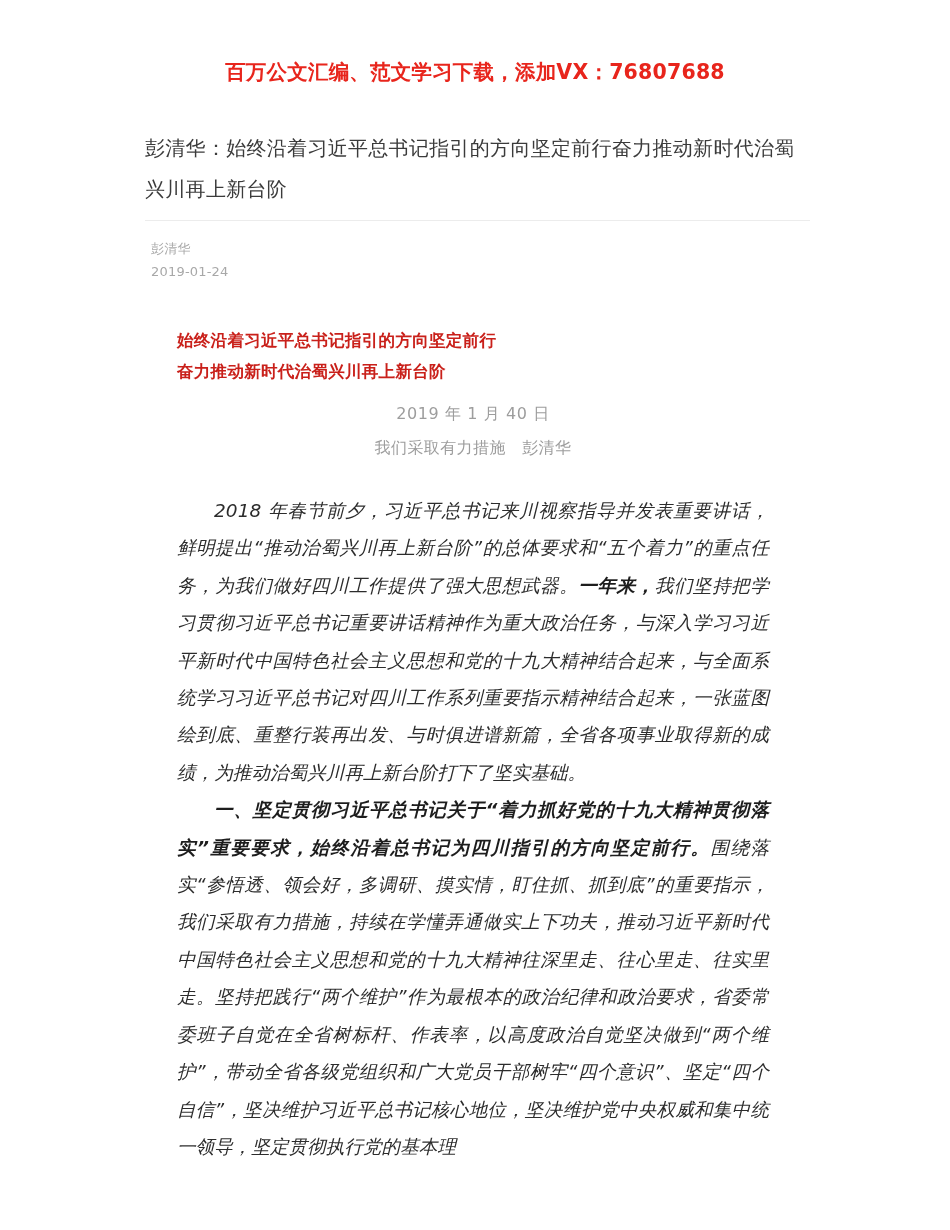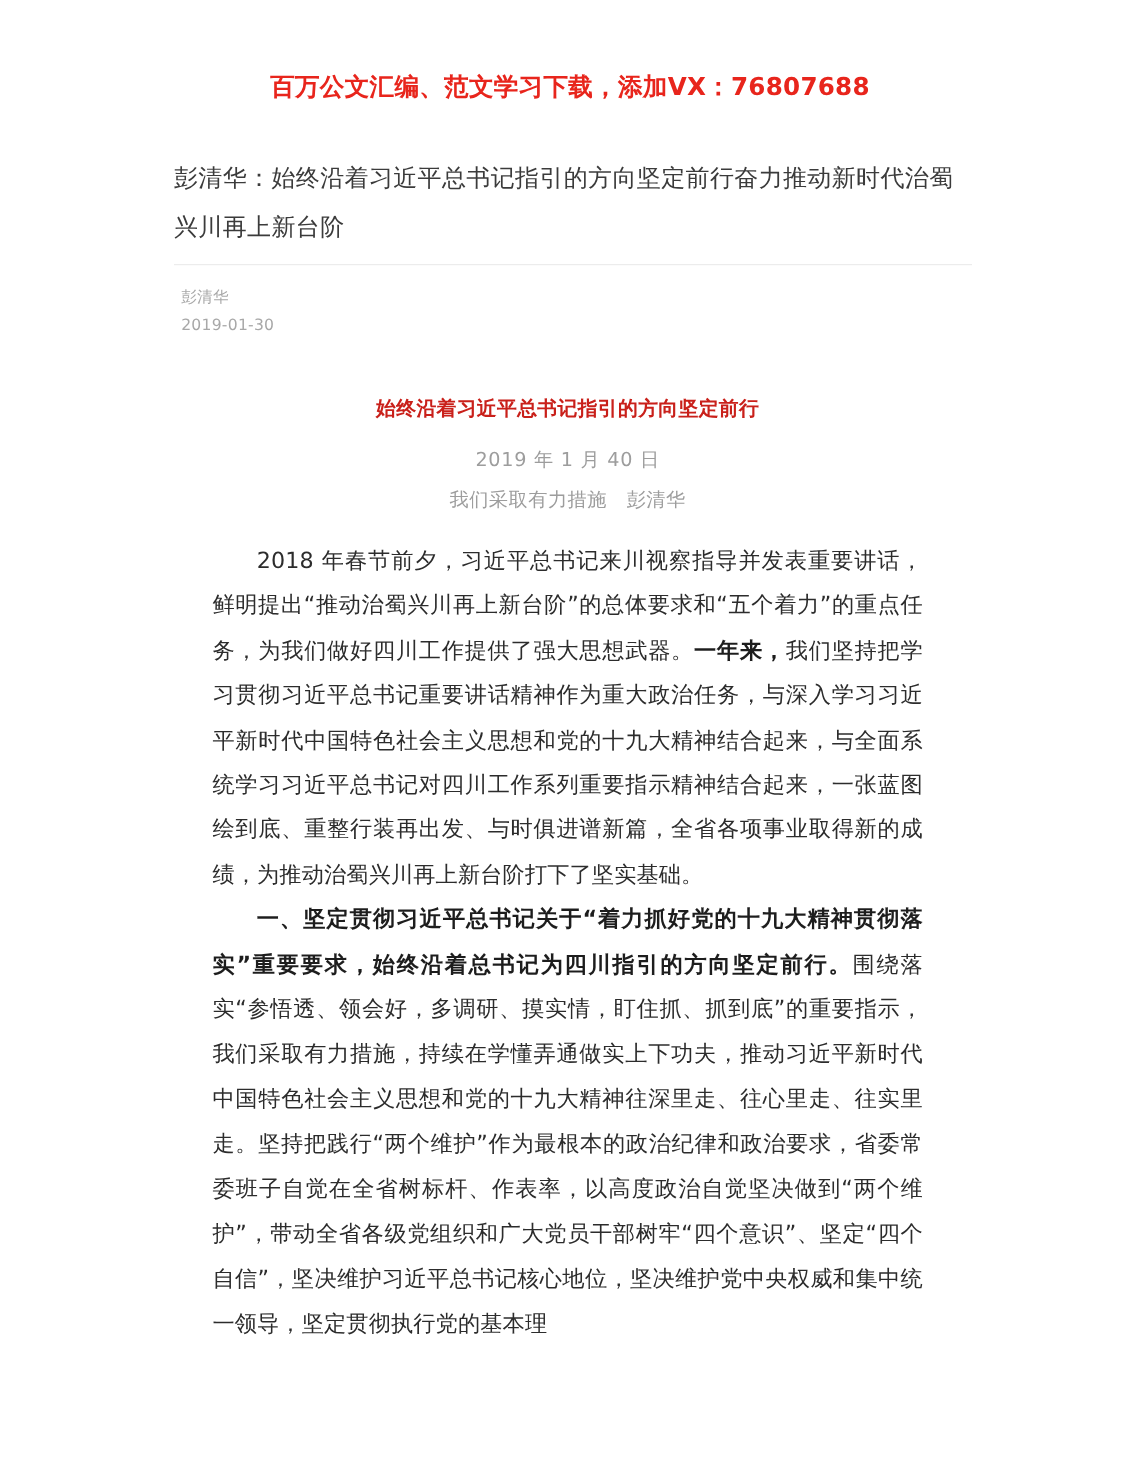--- a/index.html
+++ b/index.html
@@ -75,41 +75,41 @@
 
   
   .doc-body {
     position: absolute;
     top: 325px;
     left: 177px;
     width: 592px;
   }
 
   .doc-subtitle {
-    text-align: center;
     color: #c9201a;
     font-weight: 700;
     font-size: 16.5px;
     line-height: 31px;
     letter-spacing: 0.3px;
   }
 
   .doc-dateline,
   .doc-byline {
     text-align: center;
     color: #9d9d9d;
     font-size: 16px;
     line-height: 34px;
     letter-spacing: 0.6px;
   }
   .doc-dateline { margin-top: 10px; }
   .doc-byline   { letter-spacing: 0.4px; }
 
   .body-paragraphs {
-    margin-top: 15px;
+    margin-top: 27px;
+    font-style: italic;
   }
   .doc-para {
     font-size: 18.5px;
     line-height: 37.4px;
     color: #2c2c2c;
     text-align: justify;
     text-justify: inter-ideograph;
     text-indent: 2em;
     margin: 0;
     letter-spacing: 0.1px;
@@ -125,26 +125,27 @@
   <div class="promo-banner" style="color: rgb(232, 37, 28);">百万公文汇编、范文学习下载，添加VX：76807688</div>
 
   <div class="article-header">
     <h1 class="article-title">彭清华：始终沿着习近平总书记指引的方向坚定前行奋力推动新时代治蜀兴川再上新台阶</h1>
   </div>
 
   <div class="meta-divider"></div>
 
   <div class="article-meta">
     <div class="meta-author">彭清华</div>
-    <div class="meta-date">2019-01-30</div>
+    <div class="meta-date">2019-01-24</div>
   </div>
 
   <div class="doc-body">
 
     <div class="doc-subtitle" style="color: rgb(201, 32, 26);">始终沿着习近平总书记指引的方向坚定前行</div>
+    <div class="doc-subtitle" style="color: rgb(201, 32, 26);">奋力推动新时代治蜀兴川再上新台阶</div>
 
     <div class="doc-dateline">2019 年 1 月 40 日</div>
     <div class="doc-byline">我们采取有力措施　彭清华</div>
 
     <div class="body-paragraphs" id="body-paragraphs">
         <p class="doc-para"><span>2018 年春节前夕，习近平总书记来川视察指导并发表重要讲话，鲜明提出“推动治蜀兴川再上新台阶”的总体要求和“五个着力”的重点任务，为我们做好四川工作提供了强大思想武器。</span><b>一年来，</b><span>我们坚持把学习贯彻习近平总书记重要讲话精神作为重大政治任务，与深入学习习近平新时代中国特色社会主义思想和党的十九大精神结合起来，与全面系统学习习近平总书记对四川工作系列重要指示精神结合起来，一张蓝图绘到底、重整行装再出发、与时俱进谱新篇，全省各项事业取得新的成绩，为推动治蜀兴川再上新台阶打下了坚实基础。</span></p>
         <p class="doc-para"><b>一、坚定贯彻习近平总书记关于“着力抓好党的十九大精神贯彻落实”重要要求，始终沿着总书记为四川指引的方向坚定前行。</b><span>围绕落实“参悟透、领会好，多调研、摸实情，盯住抓、抓到底”的重要指示，我们采取有力措施，持续在学懂弄通做实上下功夫，推动习近平新时代中国特色社会主义思想和党的十九大精神往深里走、往心里走、往实里走。坚持把践行“两个维护”作为最根本的政治纪律和政治要求，省委常委班子自觉在全省树标杆、作表率，以高度政治自觉坚决做到“两个维护”，带动全省各级党组织和广大党员干部树牢“四个意识”、坚定“四个自信”，坚决维护习近平总书记核心地位，坚决维护党中央权威和集中统一领导，坚定贯彻执行党的基本理</span></p>
       </div>
 
   </div>

